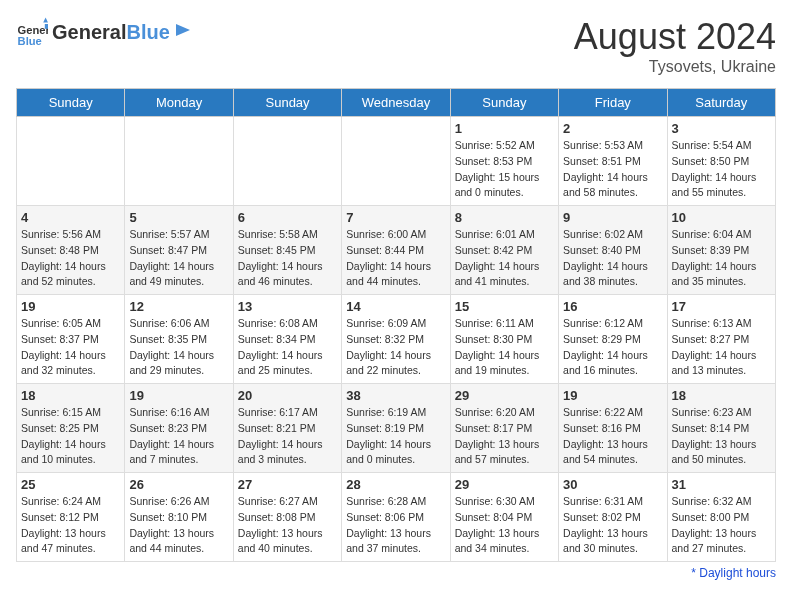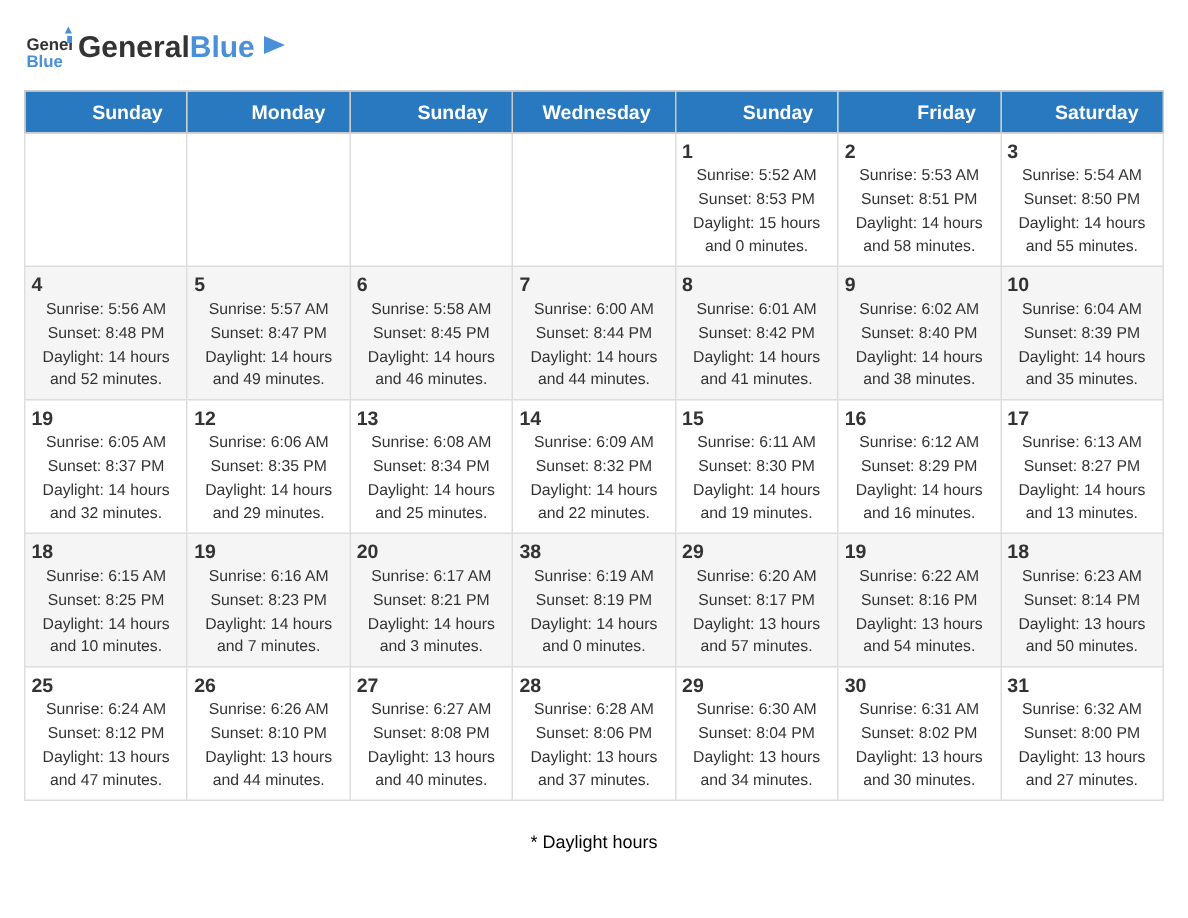--- a/index.html
+++ b/index.html
@@ -38,24 +38,24 @@
       color: #555;
     }
     .calendar {
       width: 100%;
       border-collapse: collapse;
       font-size: 11px;
     }
     .calendar th {
       background-color: #2979c0;
       color: #fff;
-      padding: 6px 16px;
-      text-align: right;
+      padding: 6px 4px;
+      text-align: center;
       font-size: 13px;
-      font-weight: bold;
+      font-weight: normal;
       border: 1px solid #ccc;
     }
     .calendar td {
       border: 1px solid #ddd;
       vertical-align: top;
       padding: 4px;
       width: calc(100% / 7);
       height: 80px;
       background: #fff;
     }
@@ -66,30 +66,29 @@
       font-size: 13px;
       font-weight: bold;
       color: #333;
       display: block;
       margin-bottom: 2px;
     }
     .day-info {
       color: #333;
       line-height: 1.5;
       font-size: 10.5px;
-      text-align: center;
     }
     .empty-cell {
       background: #fff !important;
     }
     .footer-note {
-      margin-top: 20px;
+      margin-top: 4px;
       font-size: 12px;
-      color: #000000;
-      text-align: center;
+      color: #1d4ed8;
+      text-align: right;
     }
   </style>
 </head>
 <body>
 
 <div class="header-area">
   <div class="logo">
     <svg class="logo-icon" viewBox="0 0 40 40" xmlns="http://www.w3.org/2000/svg">
       <text x="2" y="22" font-size="14" font-weight="bold" fill="#333">General</text>
       <text x="2" y="36" font-size="14" font-weight="bold" fill="#4a90d9">Blue</text>
@@ -99,20 +98,24 @@
     <div>
       <div style="display:flex; align-items:center; gap:0">
         <span style="font-size:20px; font-weight:bold; color:#333;">General</span>
         <span style="font-size:20px; font-weight:bold; color:#4a90d9;">Blue</span>
         <svg width="20" height="20" viewBox="0 0 20 20" style="margin-left:2px;">
           <polygon points="4,2 18,8 4,14" fill="#4a90d9"></polygon>
         </svg>
       </div>
     </div>
   </div>
+  <div class="title-area">
+    <div class="month-title">August 2024</div>
+    <div class="location-title">Tysovets, Ukraine</div>
+  </div>
 </div>
 
 <table class="calendar">
   <thead>
     <tr>
     <th>Sunday</th>
         <th>Monday</th>
         <th>Sunday</th>
         <th>Wednesday</th>
         <th>Sunday</th>

